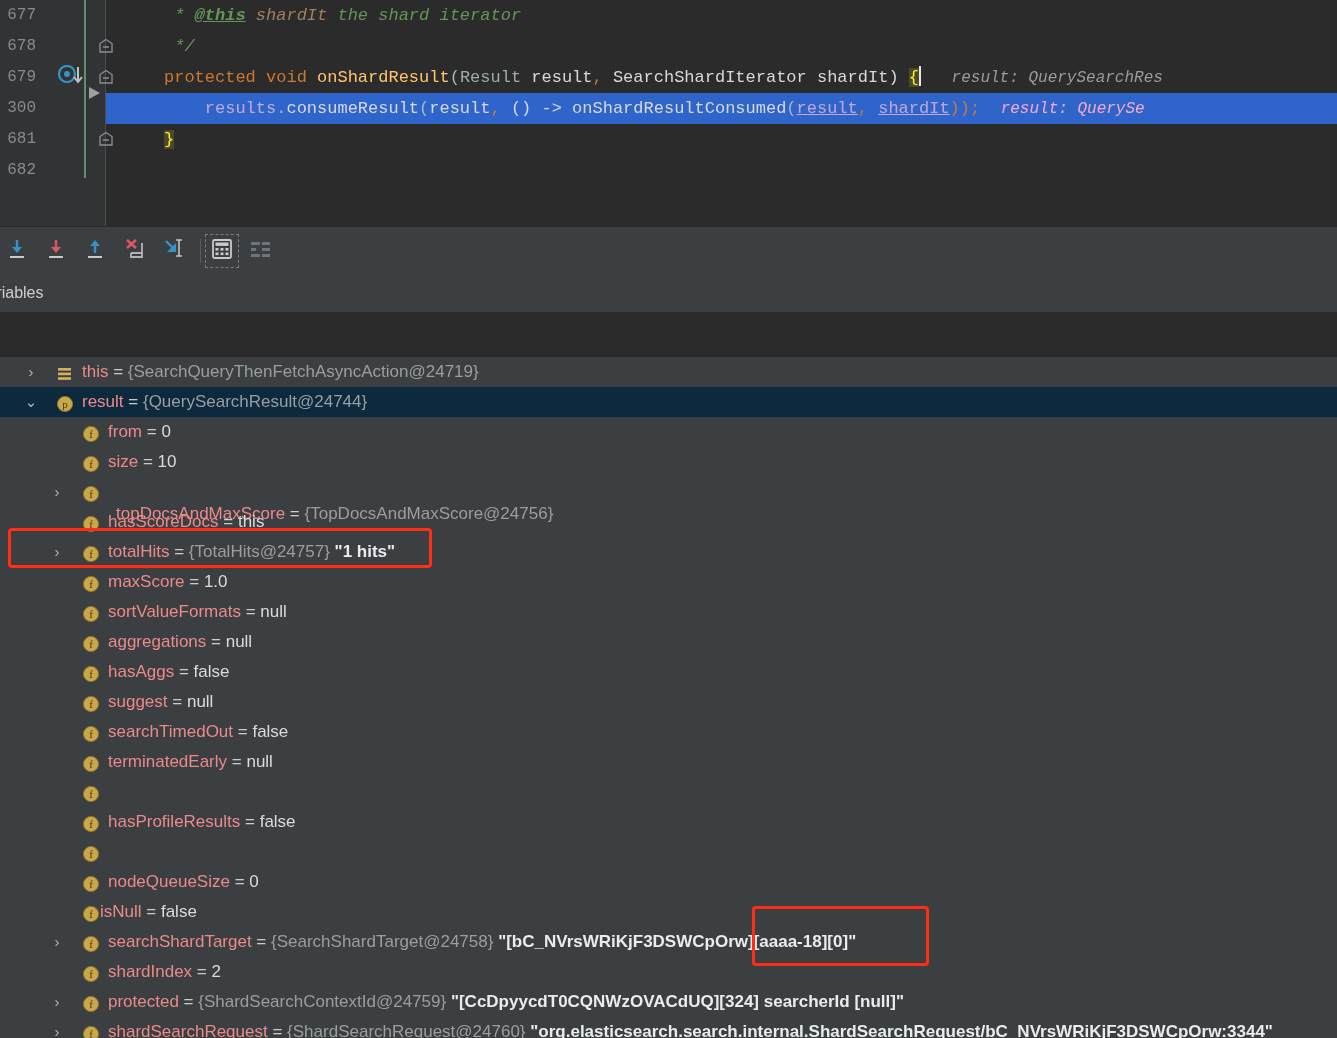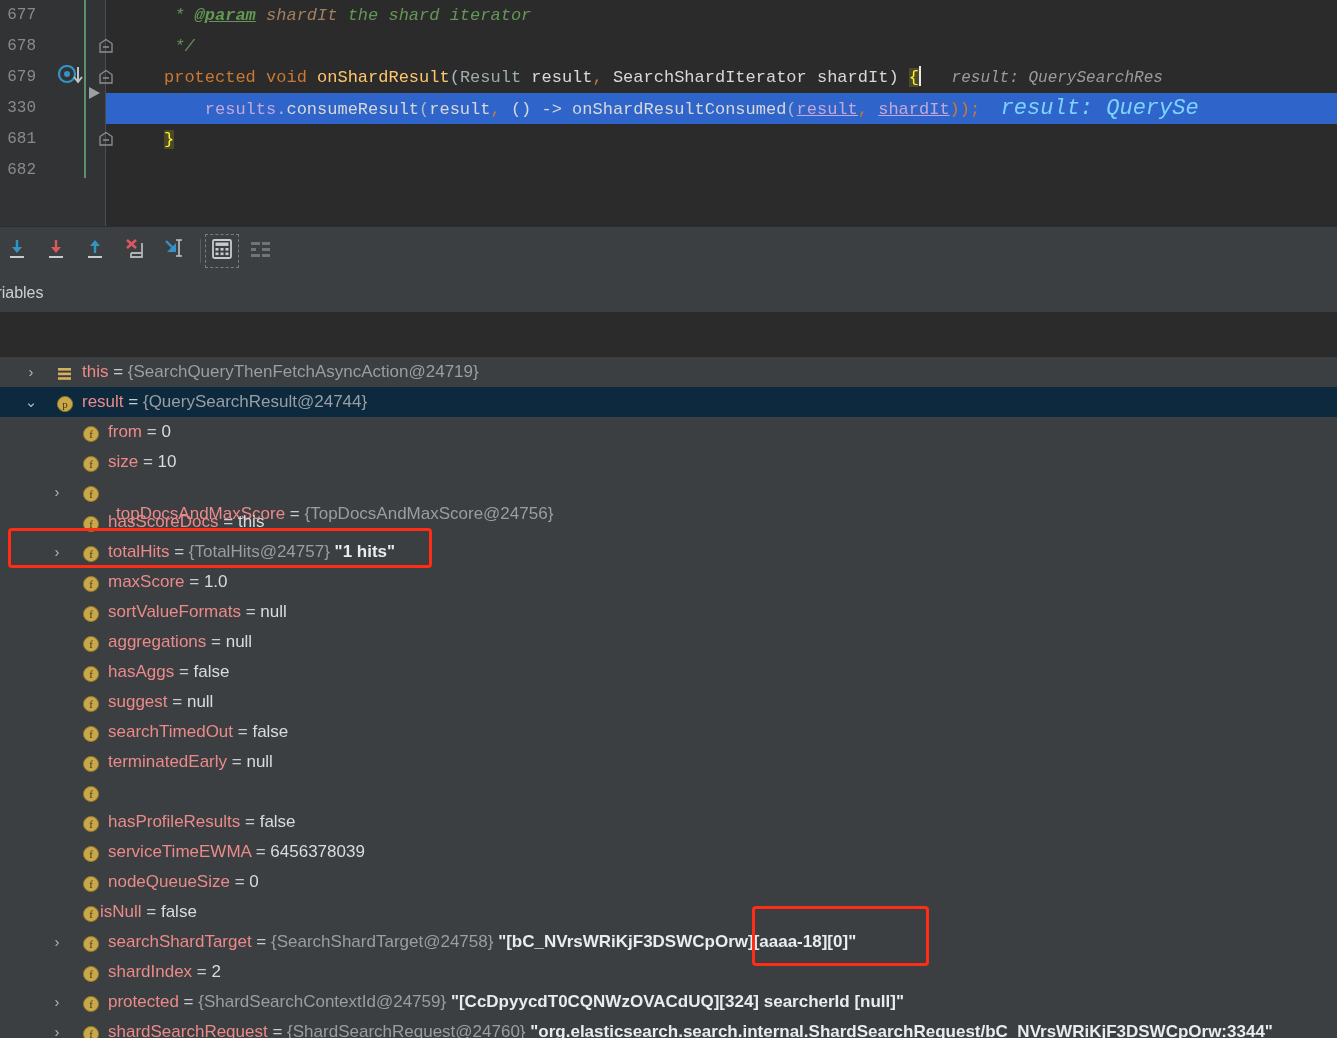--- a/index.html
+++ b/index.html
@@ -36,21 +36,21 @@
   .typ{color:#9DACA4;}
   .plain{color:#A9B7C6;}
   .wht{color:#D8D8D8;}
   .fld{color:#C4A7D8;}
   .fldu{color:#C4A7D8;text-decoration:underline;}
   .cmtdoc{color:#629755;font-style:italic;}
   .tag{color:#629755;font-style:italic;text-decoration:underline;font-weight:bold;}
   .tagv{color:#A08060;font-style:italic;}
   .brace{color:#FFEF28;background:#4A4A2A;}
   .hint{color:#999C9E;font-style:italic;font-size:16px;}
-  .hint-on-sel{color:#7dd3fc;font-style:italic;font-size:22px;}
+  .hint-on-sel{color:#f9a8d4;font-style:italic;font-size:16px;}
   .caret{display:inline-block;width:2px;height:20px;background:#E8E8E8;
          vertical-align:-4px;}
 
   
   .dbg-toolbar{position:absolute;left:0;top:226px;width:1337px;height:48px;
                background:#3C3F41;border-top:1px solid #2B2B2B;}
   .tb-btn{position:absolute;top:9px;width:30px;height:30px;
           display:flex;align-items:center;justify-content:center;}
   .tb-sep{position:absolute;top:12px;width:1px;height:24px;background:#595B5D;}
   .focusring{outline:1px dashed #7A7D7F;outline-offset:1px;}
@@ -92,21 +92,21 @@
 <div class="app">
 
   <div class="editor">
 
     <div class="gutter"></div>
     <div class="gutter-sep"></div>
 
     <div class="lnum" style="top:0px;">677</div>
     <div class="lnum" style="top:31px;">678</div>
     <div class="lnum" style="top:62px;">679</div>
-    <div class="lnum" style="top:93px;">330</div>
+    <div class="lnum" style="top:93px;">300</div>
     <div class="lnum" style="top:124px;">681</div>
     <div class="lnum" style="top:155px;">682</div>
 
     <div class="greenbar" style="top:0px;height:178px;"></div>
 
     <div class="override-icon">
       <svg width="28" height="22" viewBox="0 0 28 22">
         <circle cx="9" cy="9" r="8" fill="none" stroke="#3592C4" stroke-width="2.2"></circle>
         <circle cx="9" cy="9" r="3" fill="#3592C4"></circle>
         <path d="M20 2 L20 16" stroke="#BFC3C6" stroke-width="2"></path>
@@ -137,21 +137,21 @@
       <svg width="16" height="14" viewBox="0 0 16 14">
         <path d="M1 1 L12 7 L1 13 Z" fill="#9AA0A4"></path>
       </svg>
     </div>
 
     <div class="hl-exec-gutter" style="top:93px;left:155px;width:1182px;"></div>
     <div style="position:absolute;left:106px;top:93px;width:49px;height:31px;background:#2F65CA;"></div>
 
     <div class="codearea">
 
-      <div class="cline" style="top:0px;"><span class="txt"><span class="cmtdoc"> * </span><span class="tag">@param</span><span class="tagv"> shardIt</span><span class="cmtdoc"> the shard iterator</span></span></div>
+      <div class="cline" style="top:0px;"><span class="txt"><span class="cmtdoc"> * </span><span class="tag">@this</span><span class="tagv"> shardIt</span><span class="cmtdoc"> the shard iterator</span></span></div>
 
       <div class="cline" style="top:31px;"><span class="txt"><span class="cmtdoc"> */</span></span></div>
 
       <div class="cline" style="top:62px;"><span class="txt"><span class="kw">protected</span> <span class="kw">void</span> <span class="mth">onShardResult</span><span class="plain">(</span><span class="typ">Result</span><span class="wht"> result</span><span class="kw">, </span><span class="wht">SearchShardIterator</span><span class="wht"> shardIt</span><span class="wht">) </span><span class="brace">{</span><span class="caret"></span>   <span class="hint">result: QuerySearchRes</span></span></div>
 
       <div class="cline" style="top:93px;"><span class="txt">    <span class="fld">results</span><span class="plain">.</span><span class="wht">consumeResult</span><span class="plain">(</span><span class="wht">result</span><span class="kw">, </span><span class="wht">() -&gt; </span><span class="wht">onShardResultConsumed</span><span class="plain">(</span><span class="fldu">result</span><span class="kw">, </span><span class="fldu">shardIt</span><span class="kw">));</span>  <span class="hint-on-sel">result: QuerySe</span></span></div>
 
       <div class="cline" style="top:124px;"><span class="txt"><span class="brace">}</span></span></div>
 
     </div>
@@ -360,21 +360,20 @@
             <circle cx="9" cy="9" r="7.6" fill="#C9A74B" stroke="#8E7429" stroke-width="1"></circle>
             <text x="9" y="13" font-family="Liberation Serif, serif" font-size="11" fill="#4A3B10" text-anchor="middle">f</text>
           </svg></div>
         <div class="vtxt" style="left: 108px;"><span class="vname">hasProfileResults</span><span class="veq"> = </span><span class="vval">false</span></div>
       </div>
       <div class="vrow" style="top: 480px;">
         <div class="vicon" style="left: 82px; top: 6px;"><svg width="18" height="18" viewBox="0 0 18 18">
             <circle cx="9" cy="9" r="7.6" fill="#C9A74B" stroke="#8E7429" stroke-width="1"></circle>
             <text x="9" y="13" font-family="Liberation Serif, serif" font-size="11" fill="#4A3B10" text-anchor="middle">f</text>
           </svg></div>
-        <div class="vtxt" style="left: 108px;"><span class="vname">serviceTimeEWMA</span><span class="veq"> = </span><span class="vval">6456378039</span></div>
       </div>
       <div class="vrow" style="top: 510px;">
         <div class="vicon" style="left: 82px; top: 6px;"><svg width="18" height="18" viewBox="0 0 18 18">
             <circle cx="9" cy="9" r="7.6" fill="#C9A74B" stroke="#8E7429" stroke-width="1"></circle>
             <text x="9" y="13" font-family="Liberation Serif, serif" font-size="11" fill="#4A3B10" text-anchor="middle">f</text>
           </svg></div>
         <div class="vtxt" style="left: 108px;"><span class="vname">nodeQueueSize</span><span class="veq"> = </span><span class="vval">0</span></div>
       </div>
       <div class="vrow" style="top: 540px;">
         <div class="vicon" style="left: 82px; top: 6px;"><svg width="18" height="18" viewBox="0 0 18 18">

